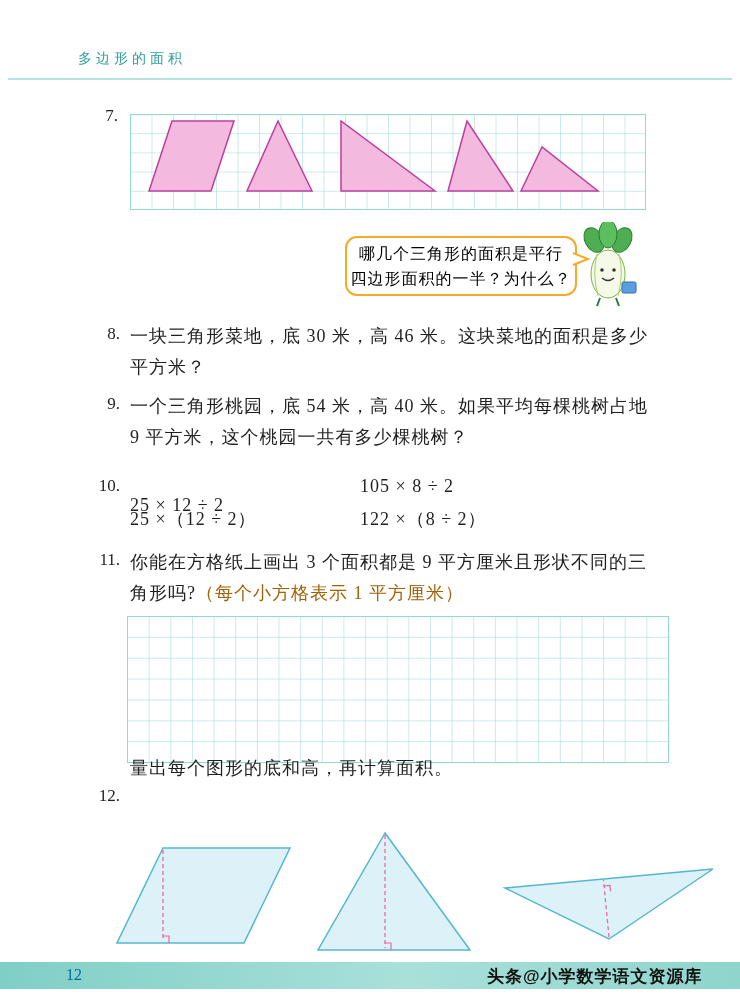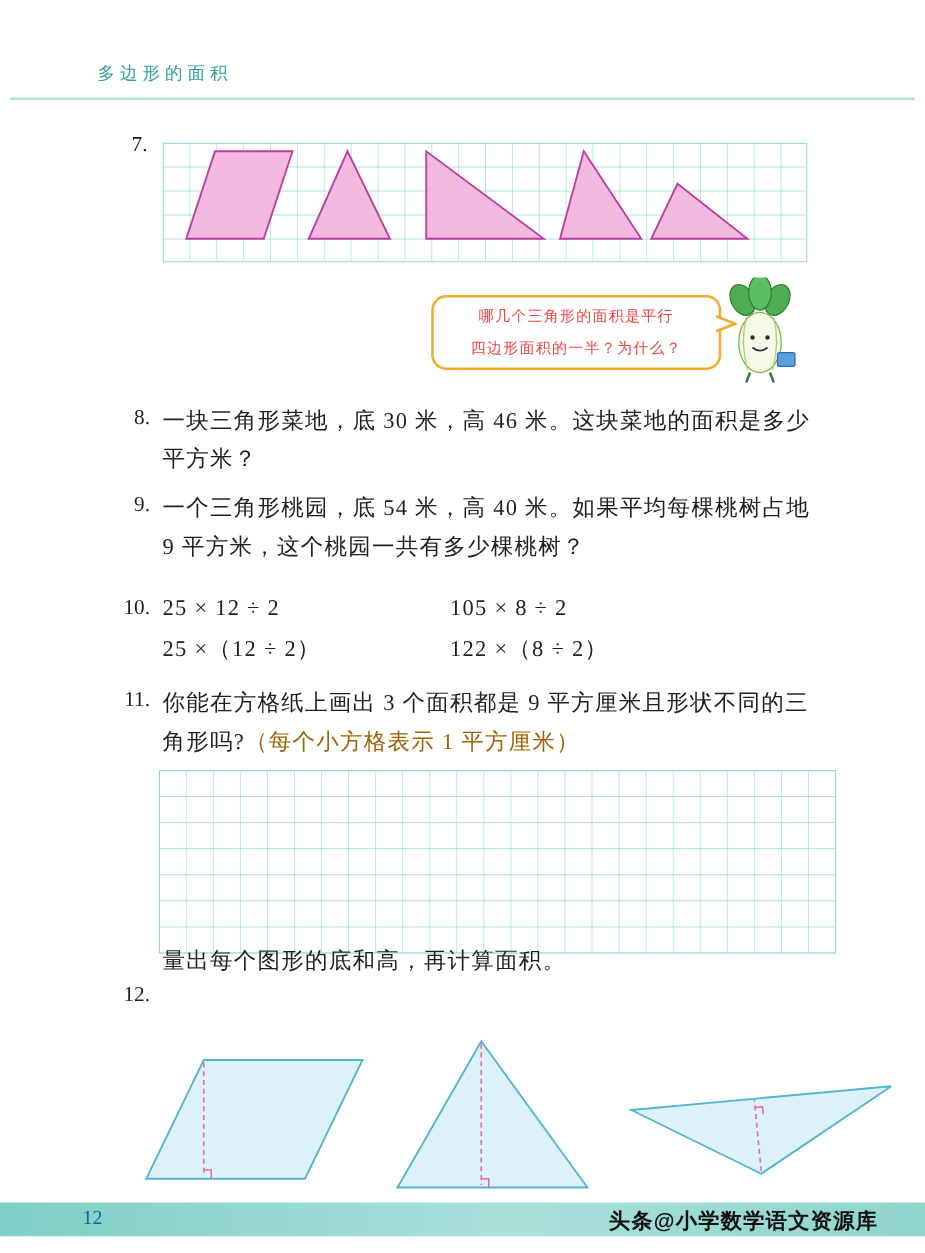--- a/index.html
+++ b/index.html
@@ -31,21 +31,21 @@
     white-space: nowrap;
   }
   .pink-text { color: #a16207; }
 
   .figure { position: absolute; }
 
   .bubble {
     position: absolute; left: 345px; top: 236px; width: 232px; height: 60px;
     background: #fff; border: 2px solid #f7a928; border-radius: 12px;
     display: flex; flex-direction: column; justify-content: center; align-items: center;
-    font-size: 12px; color: #ef4444; letter-spacing: 1px; line-height: 25px;
+    font-size: 16px; color: #000000; letter-spacing: 1px; line-height: 25px;
   }
   .bubble-tail { position: absolute; left: 572px; top: 251px; }
 
   .footer-bar {
     position: absolute; left: 0; top: 962px; width: 740px; height: 27px;
     background: linear-gradient(to right, #7fcfc6, #a9e0da 55%, #8fd5cc);
   }
   .page-number {
     position: absolute; left: 66px; top: 966px;
     font-size: 16px; color: #0369a1;
@@ -104,21 +104,21 @@
 
   <div class="qnum" style="left:82px; top:324px;">8.</div>
   <div class="qline" style="top:324px;">一块三角形菜地，底 30 米，高 46 米。这块菜地的面积是多少</div>
   <div class="qline" style="top:355px;">平方米？</div>
 
   <div class="qnum" style="left:82px; top:394px;">9.</div>
   <div class="qline" style="top:394px;">一个三角形桃园，底 54 米，高 40 米。如果平均每棵桃树占地</div>
   <div class="qline" style="top:425px;">9 平方米，这个桃园一共有多少棵桃树？</div>
 
   <div class="qnum" style="left:82px; top:476px;">10.</div>
-  <div class="qline" style="top:476px;">25 × 12 ÷ 2</div>
+  <div class="qline" style="top:495px;">25 × 12 ÷ 2</div>
   <div class="qline" style="left:360px; top:476px;">105 × 8 ÷ 2</div>
   <div class="qline" style="top:507px;">25 ×（12 ÷ 2）</div>
   <div class="qline" style="left:360px; top:507px;">122 ×（8 ÷ 2）</div>
 
   <div class="qnum" style="left:82px; top:550px;">11.</div>
   <div class="qline" style="top:550px;">你能在方格纸上画出 3 个面积都是 9 平方厘米且形状不同的三</div>
   <div class="qline" style="top:581px;">
     <span>角形吗?</span><span class="pink-text">（每个小方格表示 1 平方厘米）</span>
   </div>
   <svg class="figure" style="left:127px; top:616px;" width="542" height="147">

